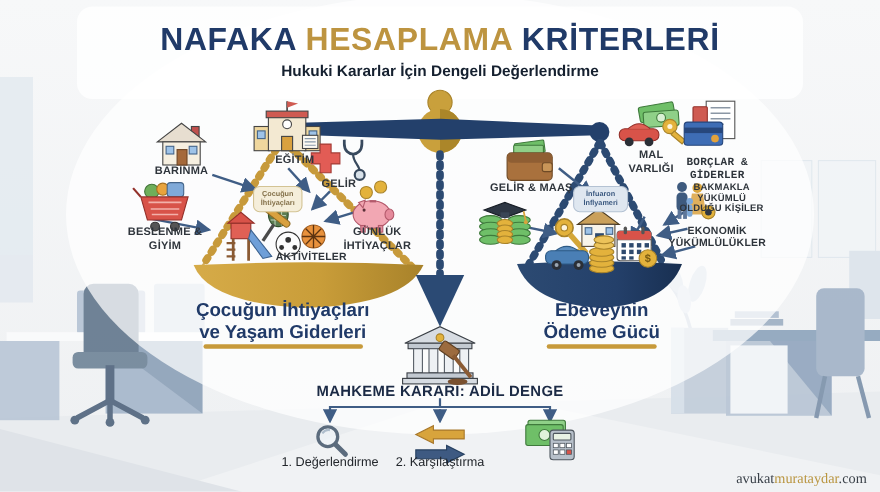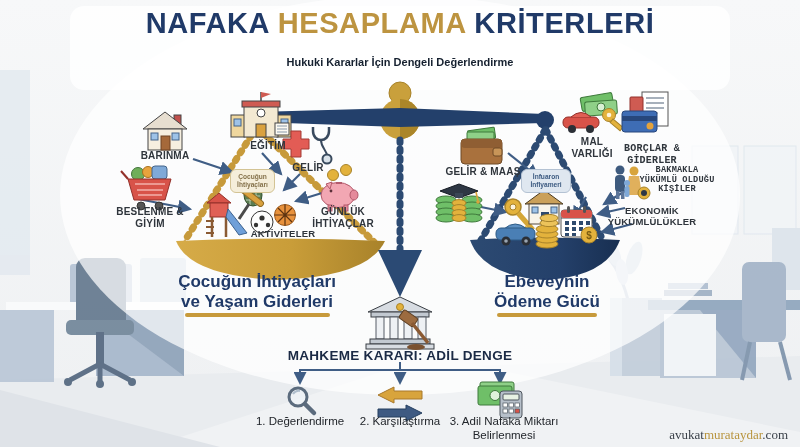--- a/index.html
+++ b/index.html
@@ -10,25 +10,25 @@
   .lbl{position:absolute;font-weight:bold;color:#2f353c;text-align:center;
        line-height:1.15;letter-spacing:.2px;}
   .f10{font-size:10px;} .f95{font-size:9.5px;} .f85{font-size:8.6px;line-height:1.12;}
   .chip{position:absolute;border-radius:6px;font-weight:bold;text-align:center;
         font-size:6.6px;line-height:1.25;padding:3px 2px;box-sizing:border-box;}
   .chipL{background:#f5eeda;border:1px solid #d3c394;color:#84714a;}
   .chipR{background:#dfe7f0;border:1px solid #b4c2d3;color:#3c5a80;}
   .panTitle{position:absolute;font-weight:800;color:#203a68;font-size:17px;
             text-align:center;line-height:1.18;}
   .panUnderline{position:absolute;height:3.5px;background:#c79a3b;border-radius:2px;}
-  #title{position:absolute;top:7px;left:0;width:800px;text-align:center;
+  #title{position:absolute;top:20px;left:0;width:800px;text-align:center;
          font-size:29px;font-weight:800;letter-spacing:.6px;color:#203a68;}
   #title .gold{color:#bd9440;}
   #subtitle{position:absolute;top:56px;left:0;width:800px;text-align:center;
-            font-size:11px;font-weight:600;color:#15202f;}
+            font-size:14px;font-weight:600;color:#15202f;}
   #verdict{position:absolute;top:348px;left:200px;width:400px;text-align:center;
            font-size:13.5px;font-weight:800;color:#1b2a45;letter-spacing:.3px;}
   .step{position:absolute;font-size:11.5px;font-weight:normal;color:#22262b;
         text-align:center;line-height:1.2;}
   #watermark{position:absolute;right:12px;bottom:4px;font-family:"Liberation Serif",serif;
              font-size:13px;color:#3a4149;}
   #watermark .gold{color:#b9953f;}
   .chainG{stroke:#c79a3b;stroke-width:7;stroke-dasharray:2.5 6.5;stroke-linecap:round;fill:none;}
   .chainGu{stroke:#c79a3b;stroke-width:2;fill:none;opacity:.8;}
   .chainN{stroke:#2c4a72;stroke-width:7;stroke-dasharray:2.5 6.5;stroke-linecap:round;fill:none;}
@@ -401,39 +401,38 @@
 <div class="lbl f10" style="left:130px;top:150px;width:70px;">BARINMA</div>
 <div class="lbl f10" style="left:238px;top:140px;width:60px;">EĞİTİM</div>
 <div class="lbl f10" style="left:278px;top:162px;width:60px;">GELİR</div>
 <div class="lbl f10" style="left:112px;top:206px;width:76px;">BESLENME &amp; GİYİM</div>
 <div class="lbl f10" style="left:308px;top:206px;width:70px;">GÜNLÜK İHTİYAÇLAR</div>
 <div class="lbl f95" style="left:245px;top:229px;width:76px;">AKTİVİTELER</div>
 
 <div class="lbl f10" style="left:428px;top:166px;width:110px;">GELİR &amp; MAAŞ</div>
 <div class="lbl f10" style="left:563px;top:136px;width:58px;">MAL VARLIĞI</div>
 <div class="lbl f10" style="left:610px;top:143px;width:84px;font-family:Liberation Mono, monospace;">BORÇLAR &amp; GİDERLER</div>
-<div class="lbl f85" style="left:637px;top:166px;width:80px;font-family:Liberation Mono, monospace;">BAKMAKLA YÜKÜMLÜ OLDUĞU KİŞİLER</div>
+<div class="lbl f85" style="left:616px;top:166px;width:80px;">BAKMAKLA YÜKÜMLÜ OLDUĞU KİŞİLER</div>
 <div class="lbl f95" style="left:600px;top:206px;width:104px;">EKONOMİK YÜKÜMLÜLÜKLER</div>
 
 <div class="chip chipL" style="left:230px;top:169px;width:45px;">Çocuğun İhtiyaçları</div>
 <div class="chip chipR" style="left:521px;top:169px;width:50px;">İnfuaron İnflyameri</div>
 
 <div class="panTitle" style="left:157px;top:272px;width:200px;">
   <div>Çocuğun İhtiyaçları</div>
   <div>ve Yaşam Giderleri</div>
 </div>
 <div class="panUnderline" style="left:185px;top:313px;width:145px;"></div>
 <div class="panTitle" style="left:455px;top:272px;width:184px;">
   <div>Ebeveynin</div>
   <div>Ödeme Gücü</div>
 </div>
 <div class="panUnderline" style="left:497px;top:313px;width:100px;"></div>
 
 <div id="verdict">MAHKEME KARARI: ADİL DENGE</div>
 <div class="step" style="left:248px;top:415px;width:104px;">1. Değerlendirme</div>
 <div class="step" style="left:348px;top:415px;width:104px;">2. Karşılaştırma</div>
-<div class="step" style="left:442px;top:415px;width:124px;">3. Adil Nafaka Miktarı Belirlenmesi</div>
 
 <div id="watermark">
   <span>avukat</span><span class="gold">murataydar</span><span>.com</span>
 </div>
 
 </div>
 
 </body></html>

